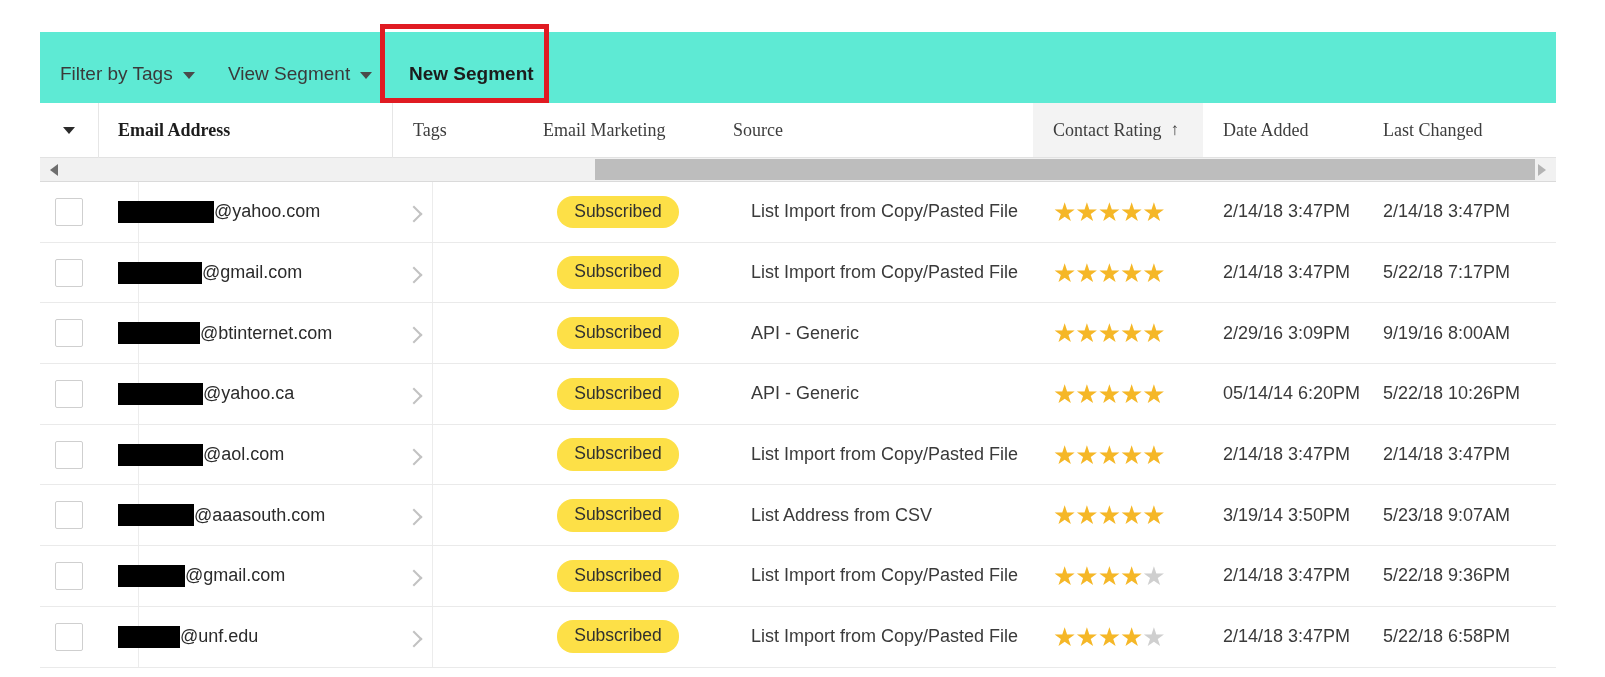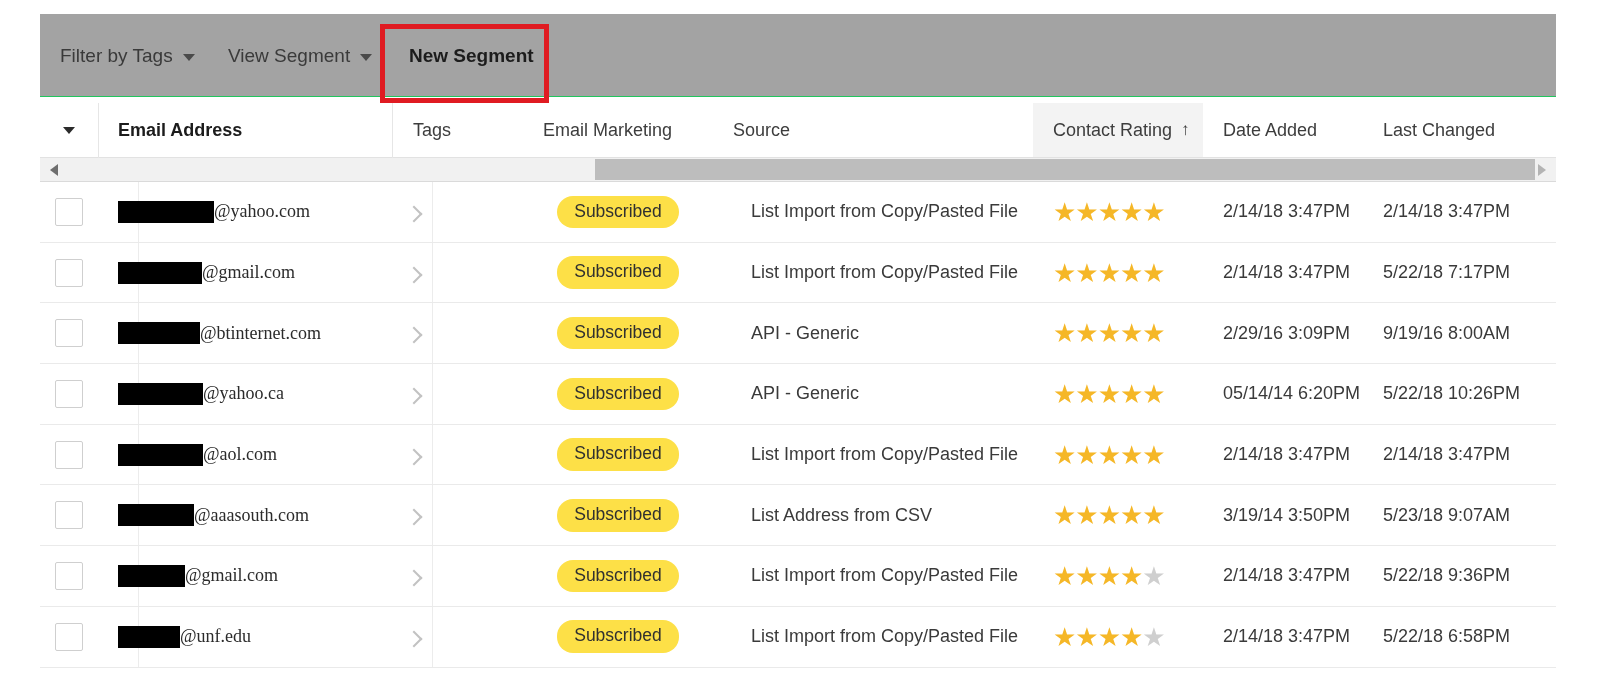--- a/index.html
+++ b/index.html
@@ -20,24 +20,24 @@
     position: relative;
     width: 1605px;
     height: 677px;
     background: #ffffff;
   }
 
   
   .toolbar {
     position: absolute;
     left: 40px;
-    top: 14px;
+    top: 32px;
     width: 1516px;
     height: 83px;
-    background: #a3a3a3;
+    background: #5eead4;
     border-bottom: 1px solid #22c55e;
     box-sizing: border-box;
   }
   .toolbar-item {
     position: absolute;
     top: 0;
     height: 83px;
     display: flex;
     align-items: center;
     font-size: 19px;
@@ -80,20 +80,21 @@
   
   .header-row {
     position: absolute;
     left: 40px;
     top: 103px;
     width: 1516px;
     height: 55px;
     background: #ffffff;
     border-bottom: 1px solid #e2e2e2;
     box-sizing: border-box;
+    font-family: Liberation Serif, serif;
   }
   .hcell {
     position: absolute;
     top: 0;
     height: 54px;
     display: flex;
     align-items: center;
     font-size: 18px;
     color: #3d3d3d;
     white-space: nowrap;
@@ -234,21 +235,21 @@
     box-sizing: border-box;
     cursor: pointer;
   }
 
   .redact {
     display: inline-block;
     height: 22px;
     background: #000000;
     vertical-align: -4px;
   }
-  .domain { color: #2b2b2b; font-size: 18px; font-family: Liberation Serif, serif; }
+  .domain { color: #2b2b2b; font-size: 18px; }
 
   .chevron {
     width: 0; height: 0;
     border-top: 2px solid transparent;
     position: relative;
     cursor: pointer;
   }
   .chevron::before {
     content: "";
     position: absolute;

